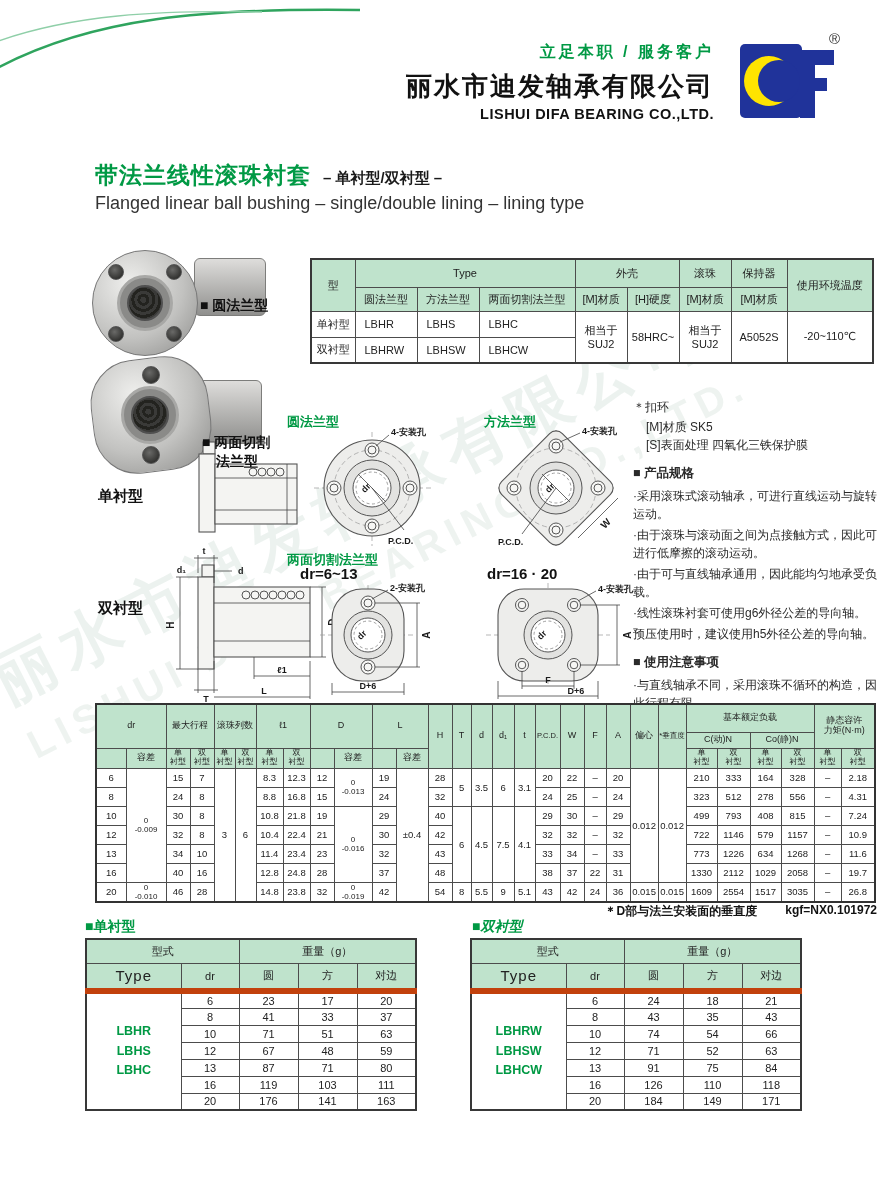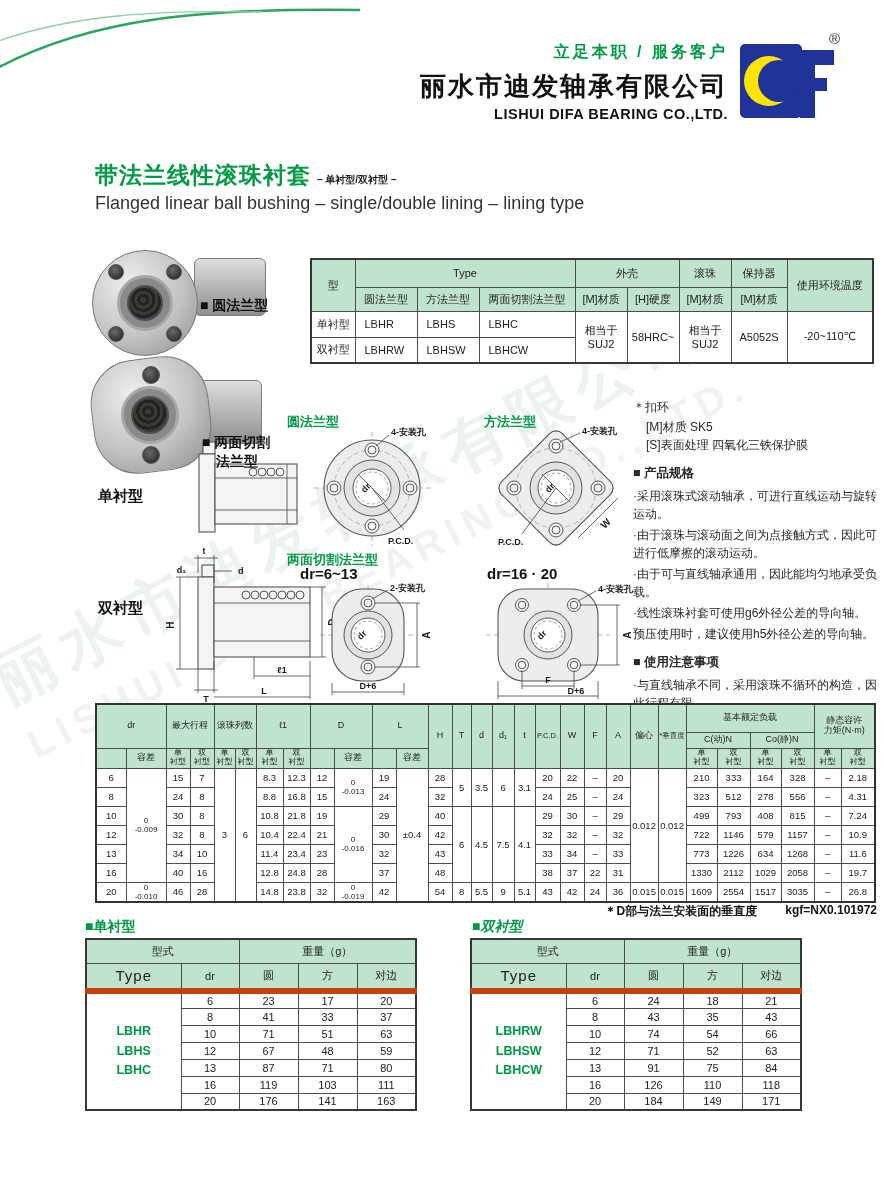--- a/index.html
+++ b/index.html
@@ -14,32 +14,32 @@
   .abs{position:absolute;}
   .pre{white-space:pre-line;}
 
   
   .watermark{left:10px;top:640px;transform:rotate(-27deg);transform-origin:left center;pointer-events:none;z-index:0;}
   .watermark .w1{font-size:62px;font-weight:bold;letter-spacing:10px;color:rgba(170,195,180,0.22);}
   .watermark .w2{font-size:40px;font-weight:bold;letter-spacing:7px;color:rgba(170,195,180,0.20);margin-top:6px;}
 
   
   .corner-arcs{left:0;top:0;}
-  .hdr{right:48px;top:36px;display:flex;align-items:flex-end;gap:12px;z-index:2;}
+  .hdr{right:48px;top:36px;display:flex;align-items:flex-end;gap:26px;z-index:2;}
   .hdr .txt{text-align:right;}
   .hdr .slogan{color:var(--accent);font-weight:bold;font-size:16px;letter-spacing:3px;margin-bottom:6px;}
   .hdr .cn{font-size:26px;font-weight:bold;letter-spacing:2px;color:#111;}
   .hdr .en{font-size:14.5px;font-weight:bold;letter-spacing:0.5px;color:#111;margin-top:2px;}
   .logo{position:relative;width:96px;height:86px;}
   .logo .reg{position:absolute;right:-4px;top:-6px;font-size:15px;color:#333;}
 
   
   .titleblock{left:95px;top:160px;width:740px;z-index:2;}
   .titleblock .t1{font-size:23px;font-weight:bold;color:var(--accent);letter-spacing:1px;}
-  .titleblock .t1 .suffix{font-size:10px;color:#1a1a1a;margin-left:6px;letter-spacing:0;}
+  .titleblock .t1 .suffix{font-size:15px;color:#1a1a1a;margin-left:12px;letter-spacing:0;}
   .titleblock .t2{font-size:18px;color:#333;margin-top:2px;}
   .titleblock .t3{font-size:13.5px;font-weight:bold;color:#1a1a1a;margin-top:7px;}
 
   
   table{border-collapse:collapse;table-layout:fixed;}
   th,td{border:1px solid var(--bd);text-align:center;vertical-align:middle;padding:0;}
   th{background:var(--gbg);font-weight:normal;}
 
   
   .st{left:310px;top:258px;width:562px;font-size:11px;border:2px solid #383838;z-index:2;background:#fff;}

